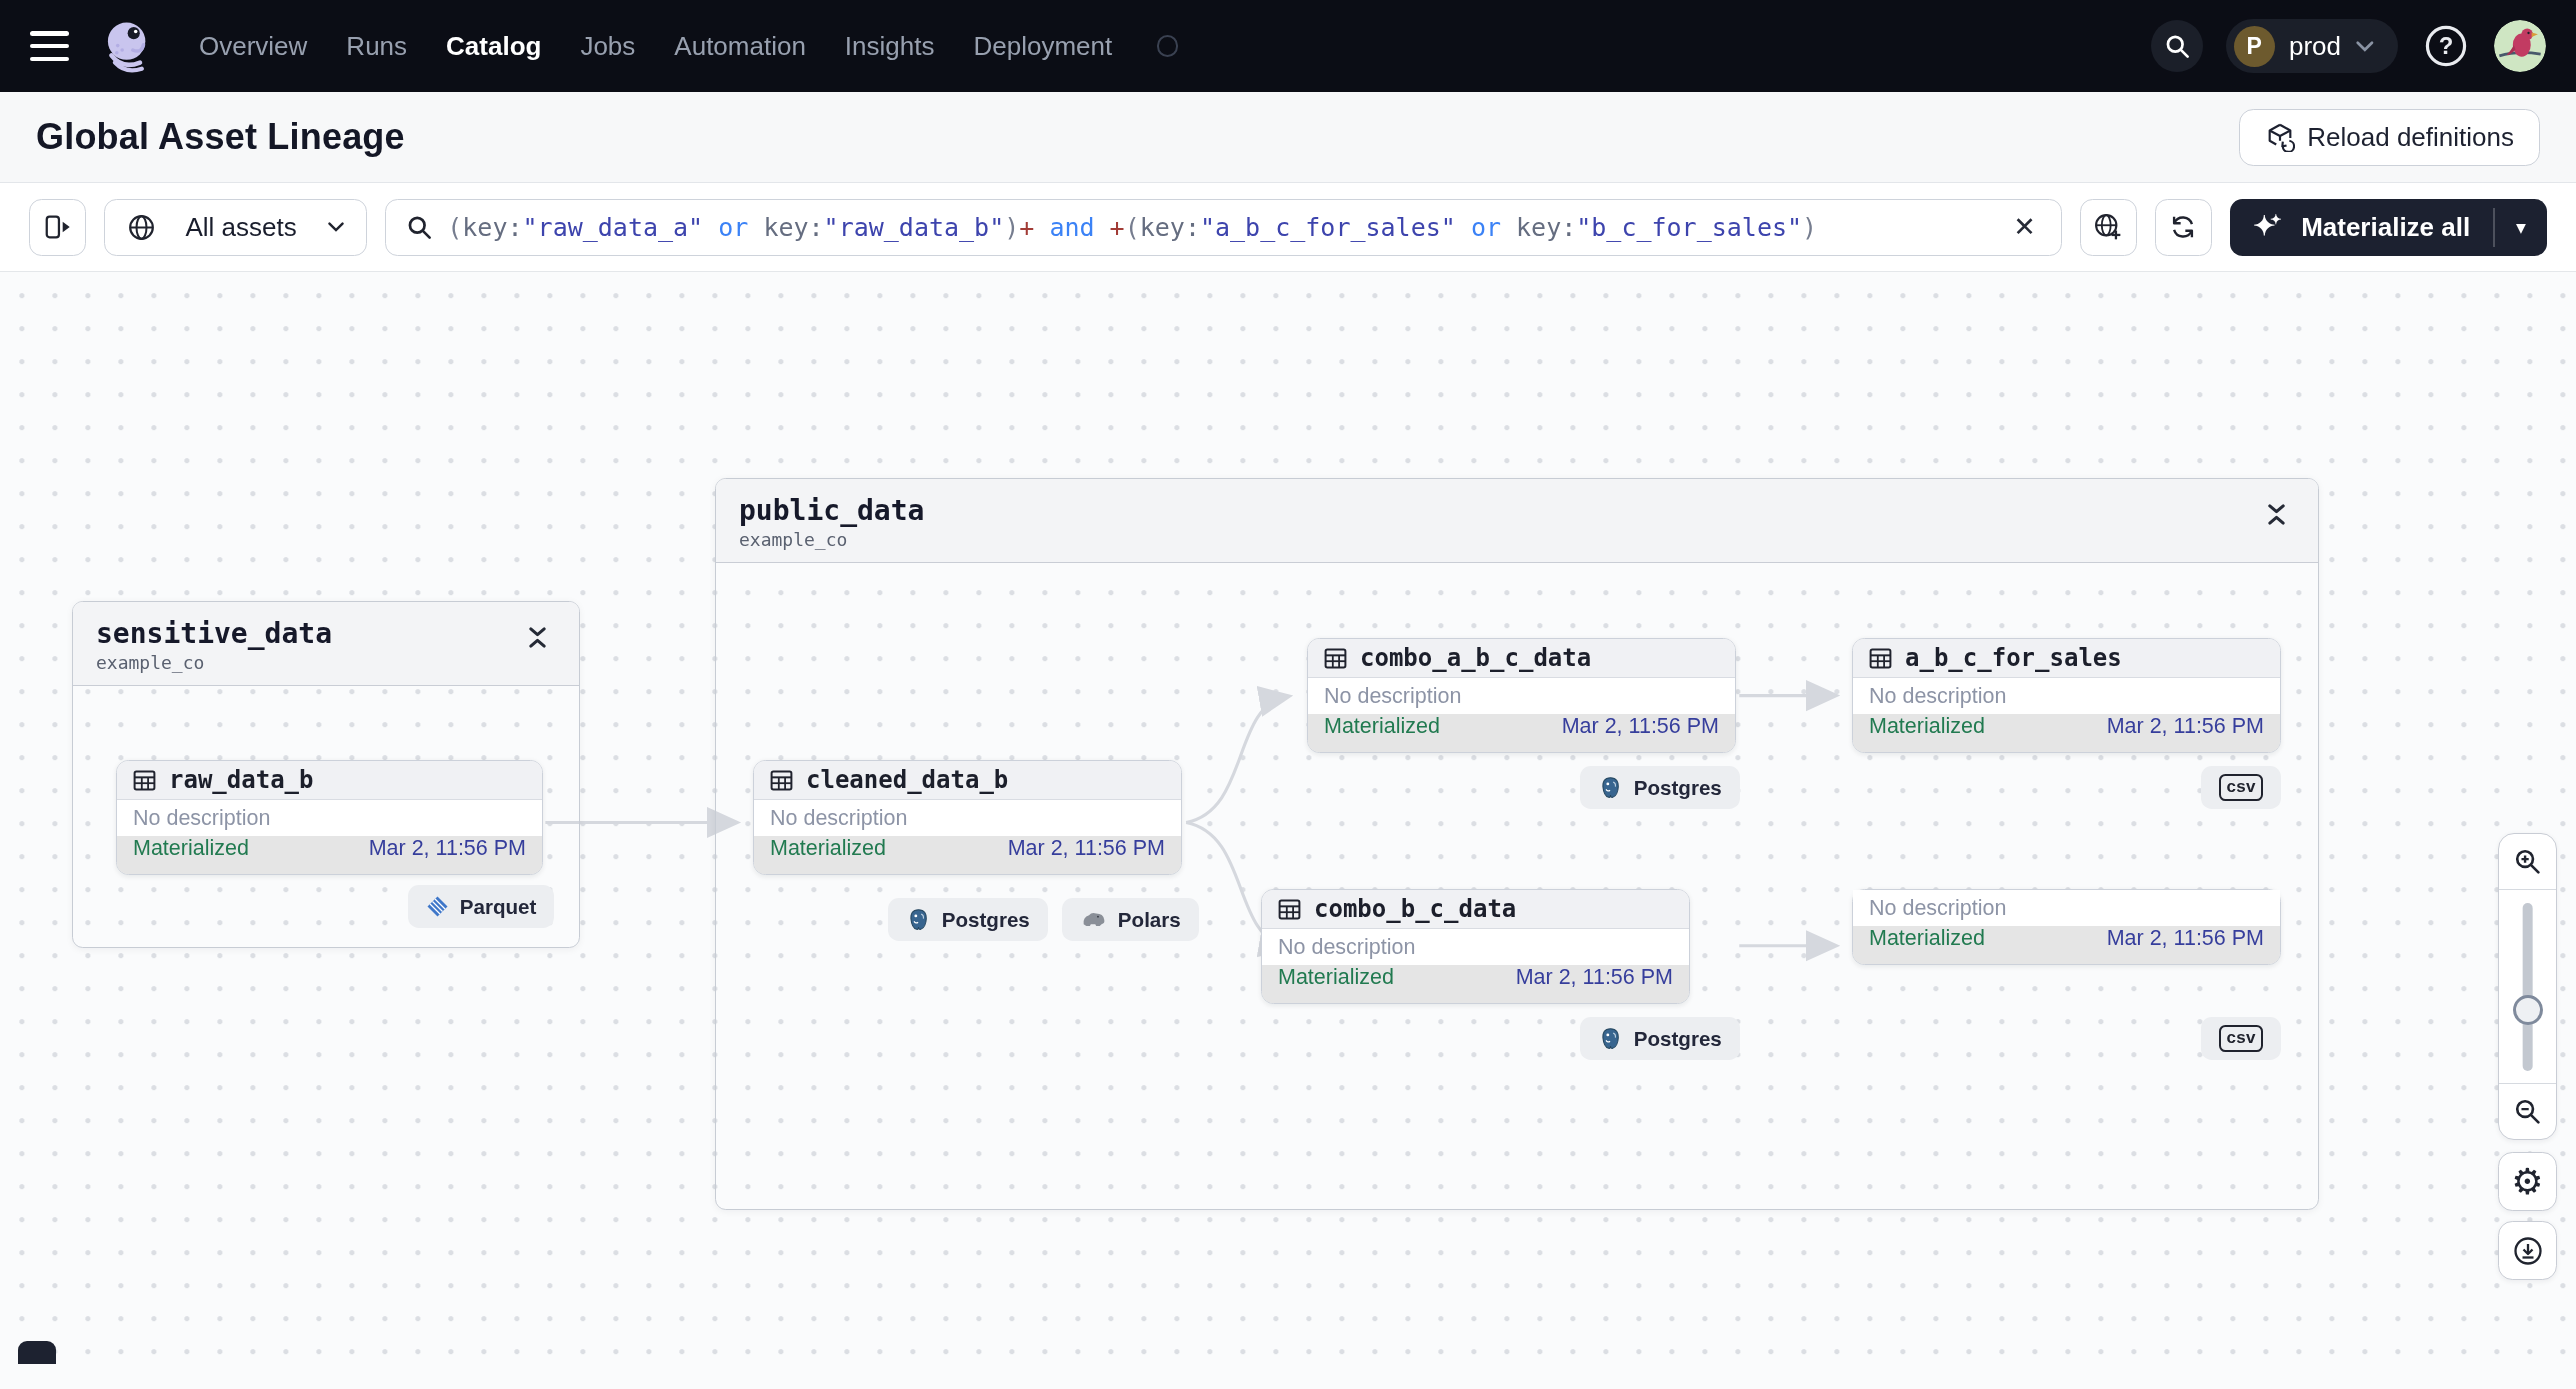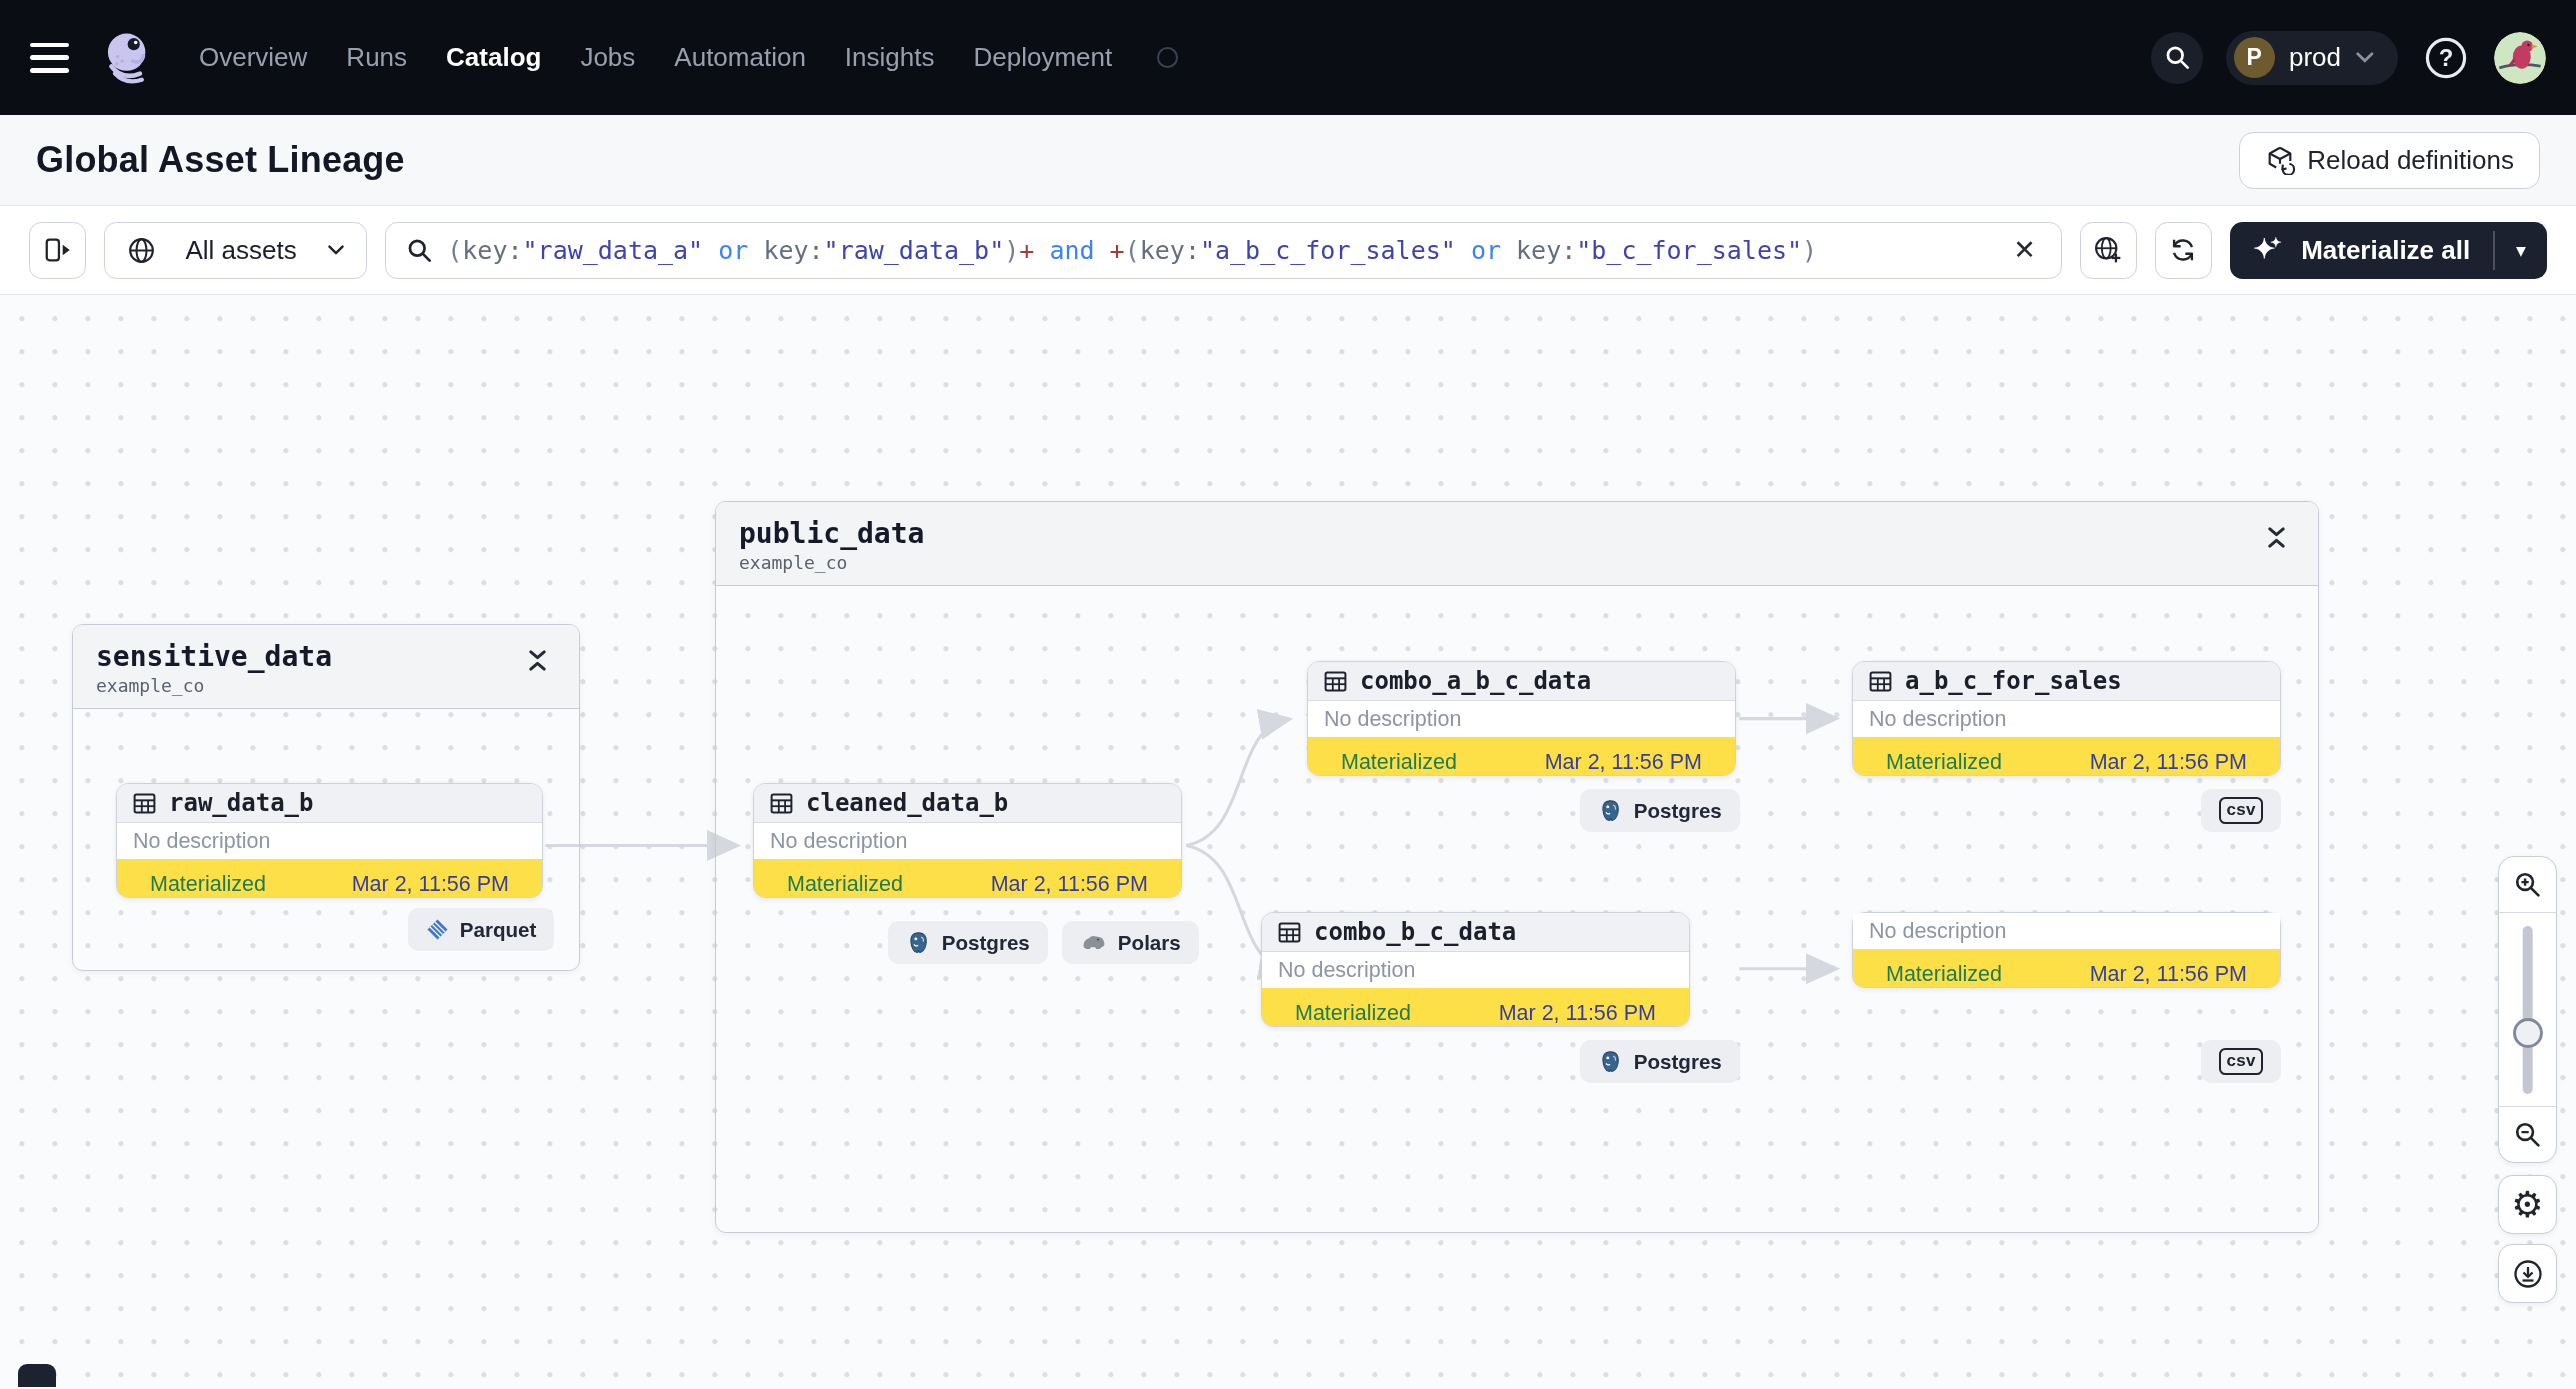--- a/index.html
+++ b/index.html
@@ -1,21 +1,21 @@
 <!DOCTYPE html>
 <html style="font-size:14.3px"><head>
 <meta charset="utf-8">
 <style>
   * { margin:0; padding:0; box-sizing:border-box; }
   html,body { width:2576px; height:1389px; overflow:hidden; background:#fafbfc;
     font-family:"Liberation Sans", sans-serif; }
   .mono { font-family:"DejaVu Sans Mono", monospace; }
 
   
-  .topnav { height:115px; background:#0b0d15; display:flex; align-items:center; padding:0 30px; }
+  .topnav { height:92px; background:#0b0d15; display:flex; align-items:center; padding:0 30px; }
   .hamburger { width:39px; height:30px; display:flex; flex-direction:column; justify-content:space-between; cursor:pointer; margin-right:30px; }
   .hamburger span { display:block; height:4.5px; background:#fff; border-radius:2.7px; }
   .logo { width:57px; height:57px; margin-right:43px; }
   .navlinks { display:flex; align-items:center; gap:39px; }
   .navlink { color:#98a0af; font-size:26px; cursor:pointer; }
   .navlink.active { color:#ffffff; font-weight:700; }
   .spinner { width:21.5px; height:21.5px; border:2.7px solid #3a4151; border-radius:50%; margin-left:5.4px; }
   .nav-right { margin-left:auto; display:flex; align-items:center; gap:23px; }
   .nav-iconbtn { width:52px; height:52px; border-radius:50%; background:#1b1f29; display:flex; align-items:center; justify-content:center; cursor:pointer; }
   .ws-pill { height:54px; border-radius:27px; background:#1b1f29; display:flex; align-items:center; gap:14.3px; padding:0 23px 0 7.2px; cursor:pointer; }
@@ -54,21 +54,21 @@
   .group-box { position:absolute; border:1.8px solid #c7ccd4; border-radius:10.7px; box-shadow:0 1.8px 7.2px rgba(20,24,34,.05); }
   .group-head { background:#f3f4f6; border-bottom:1.8px solid #c9cdd5; border-radius:9px 9px 0 0; padding:16px 23px 12.5px; display:flex; align-items:flex-start; }
   .group-title { font-size:28px; font-weight:700; color:#16192a; line-height:1.15; }
   .group-sub { font-size:18px; color:#5a6170; margin-top:1.8px; }
   .collapse-btn { margin-left:auto; cursor:pointer; padding:7.2px; }
 
   .asset-node { position:absolute; width:429px; border:1.8px solid #ccd1da; border-radius:12.5px; background:#fff; box-shadow:0 1.8px 5.4px rgba(16,20,30,.08); cursor:pointer; }
   .an-head { height:39px; background:#f0f1f4; border-bottom:0.9px solid #d9dce2; border-radius:10.7px 10.7px 0 0; display:flex; align-items:center; gap:10.7px; padding:0 14.3px; }
   .an-name { font-size:24px; font-weight:700; color:#1c1f2b; }
   .an-desc { height:36px; display:flex; align-items:center; padding:0 16px; font-size:21.5px; color:#8d94a6; background:#fff; }
-  .an-status { height:38px; background:#fde047; border-radius:0 0 10.7px 10.7px; display:flex; align-items:flex-end; padding:0 33px; font-size:21.5px; }
+  .an-status { height:38px; background:#e5e5e5; border-radius:0 0 10.7px 10.7px; display:flex; align-items:flex-start; padding:0 16px; font-size:21.5px; }
   .an-mat { color:#217a50; } .an-date { margin-left:auto; color:#363e9c; }
 
   .badge-row { position:absolute; display:flex; gap:14.3px; }
   .badge { height:43px; background:#eceef1; border-radius:10.7px; display:flex; align-items:center; gap:10.7px; padding:0 18px; font-size:20.6px; font-weight:700; color:#23273a; }
   .csv-chip { border:2.7px solid #20232e; border-radius:6.3px; font-size:17px; font-weight:700; padding:0.9px 5.4px 1.8px; color:#20232e; letter-spacing:0.4px; }
 
   
   .zoom-panel { position:absolute; left:2498px; top:561px; width:59px; height:307px; background:#fff; border:1.8px solid #c9cdd5; border-radius:16px; display:flex; flex-direction:column; overflow:hidden; box-shadow:0 1.8px 5.4px rgba(16,20,30,.06); }
   .zp-btn { height:55px; display:flex; align-items:center; justify-content:center; cursor:pointer; flex:none; }
   .zp-slider { flex:1; border-top:1.8px solid #d6dae0; border-bottom:1.8px solid #d6dae0; position:relative; }

